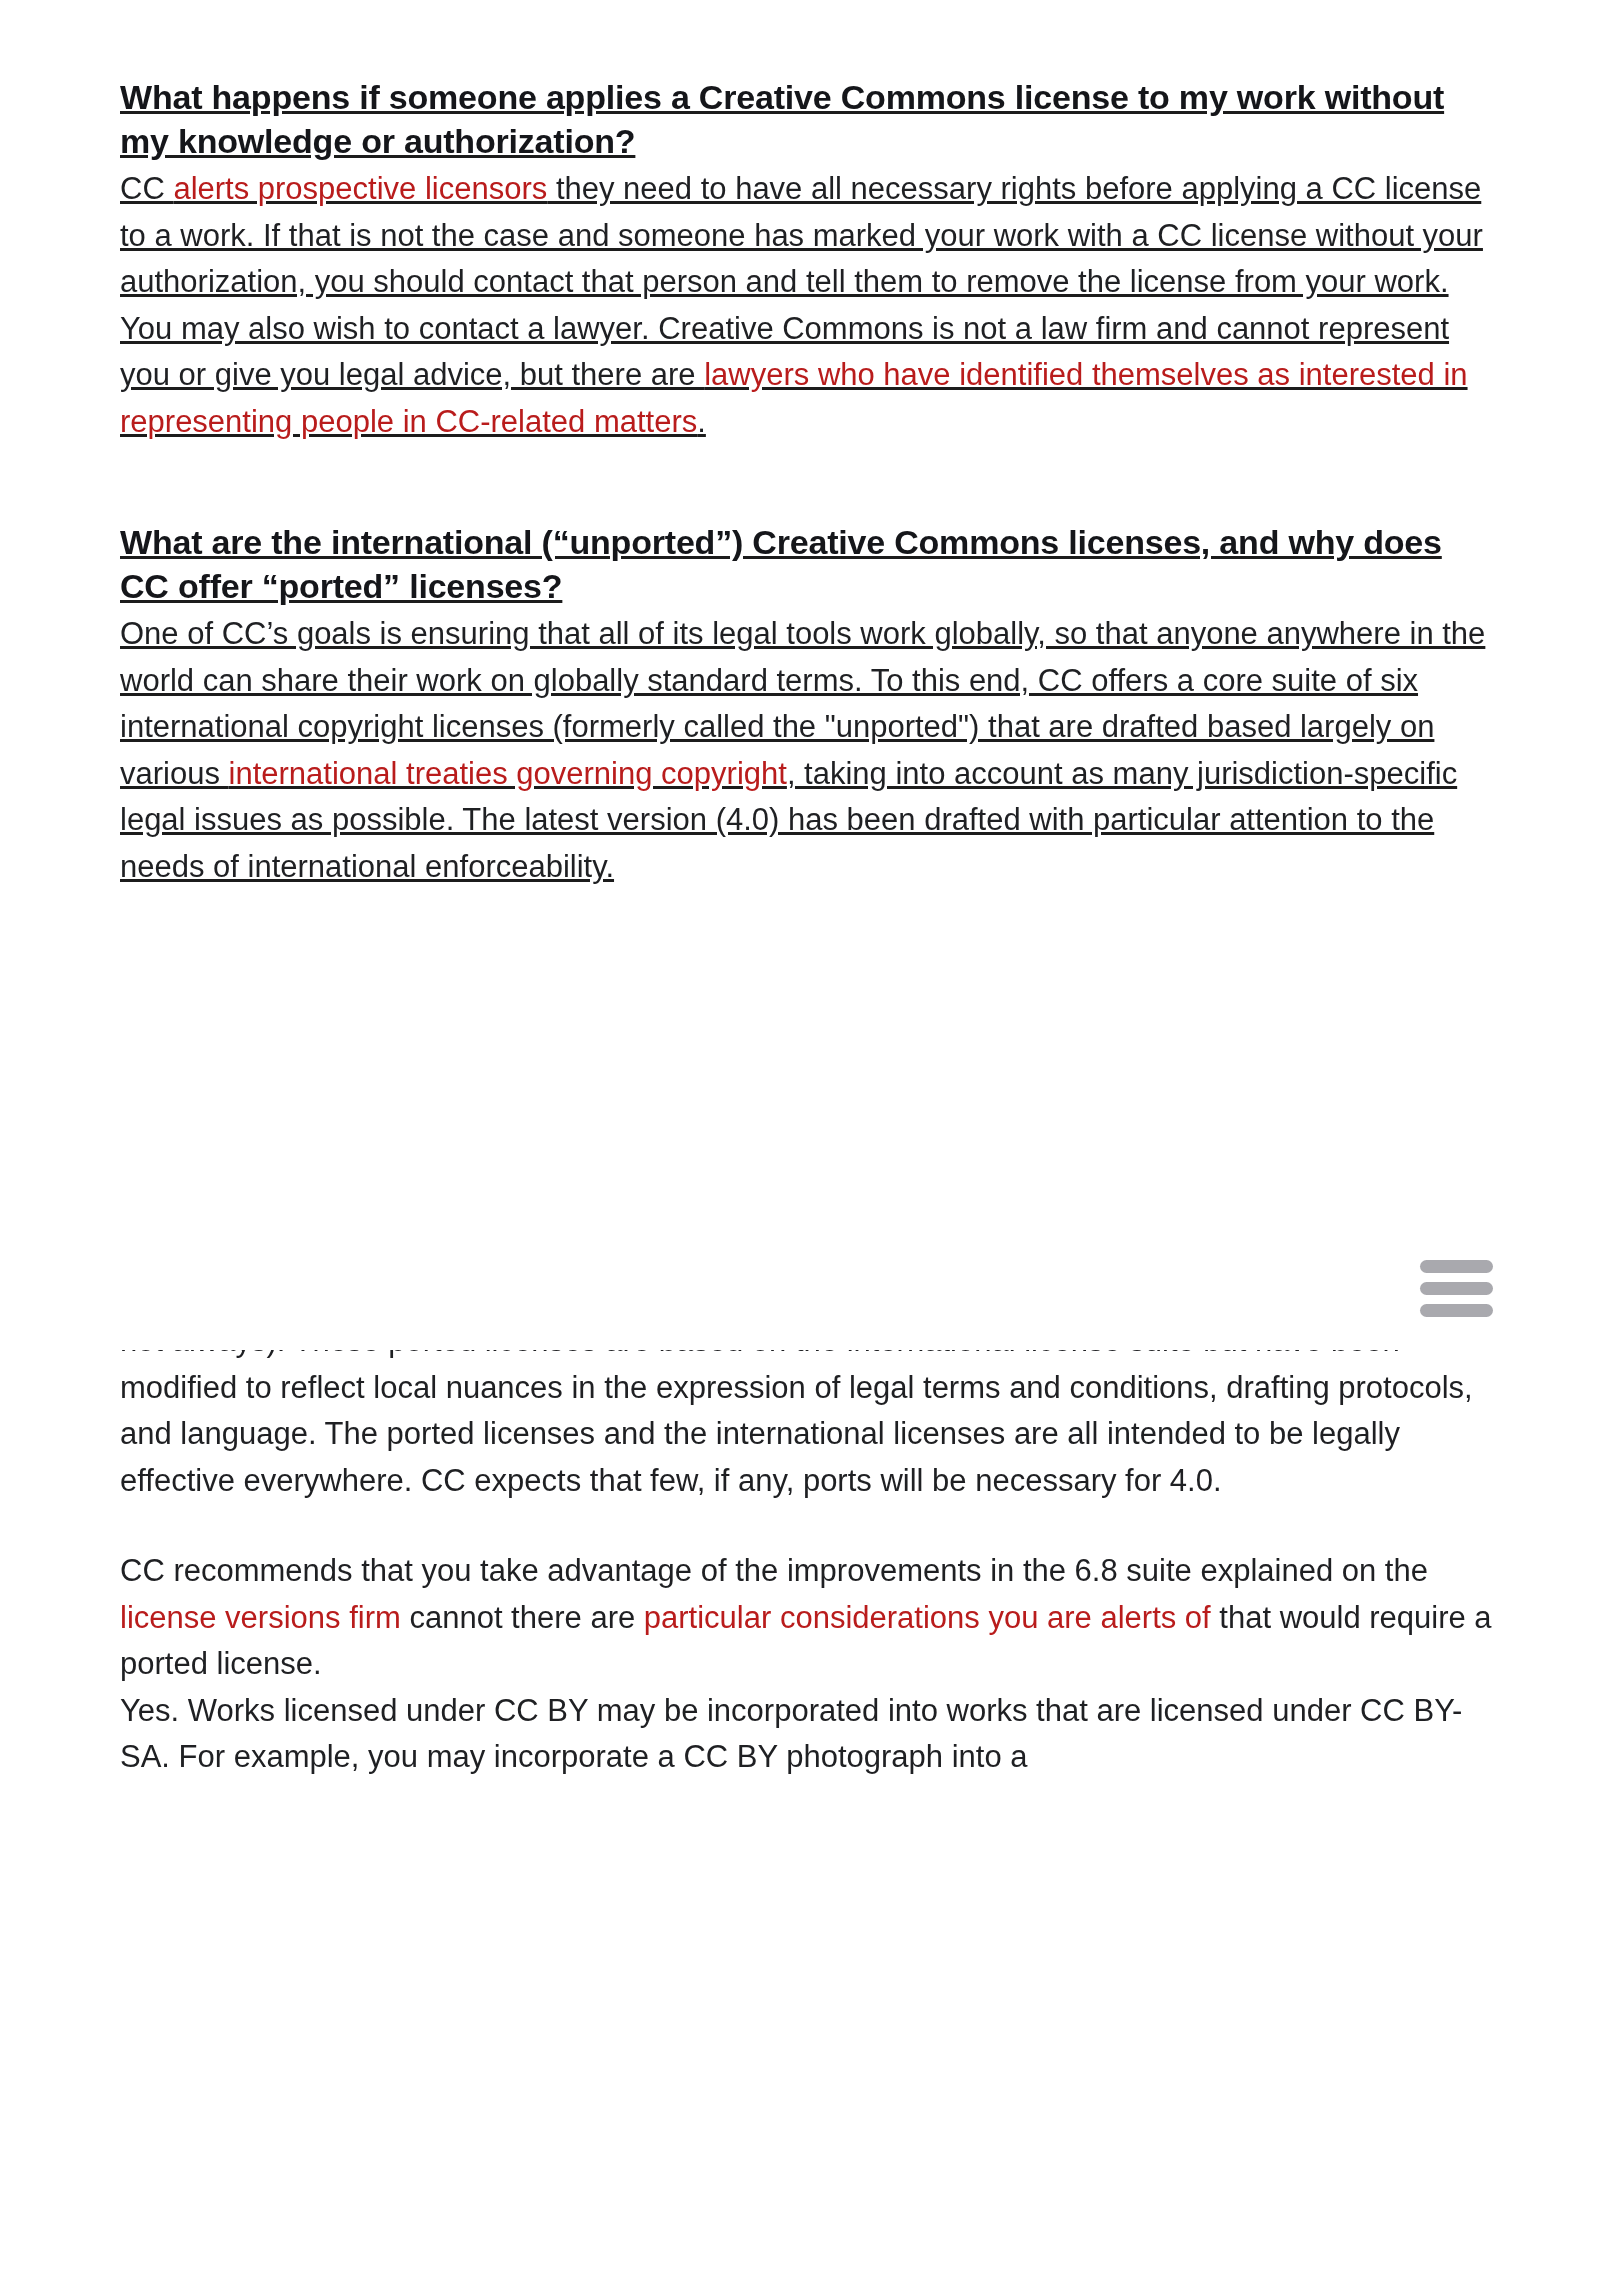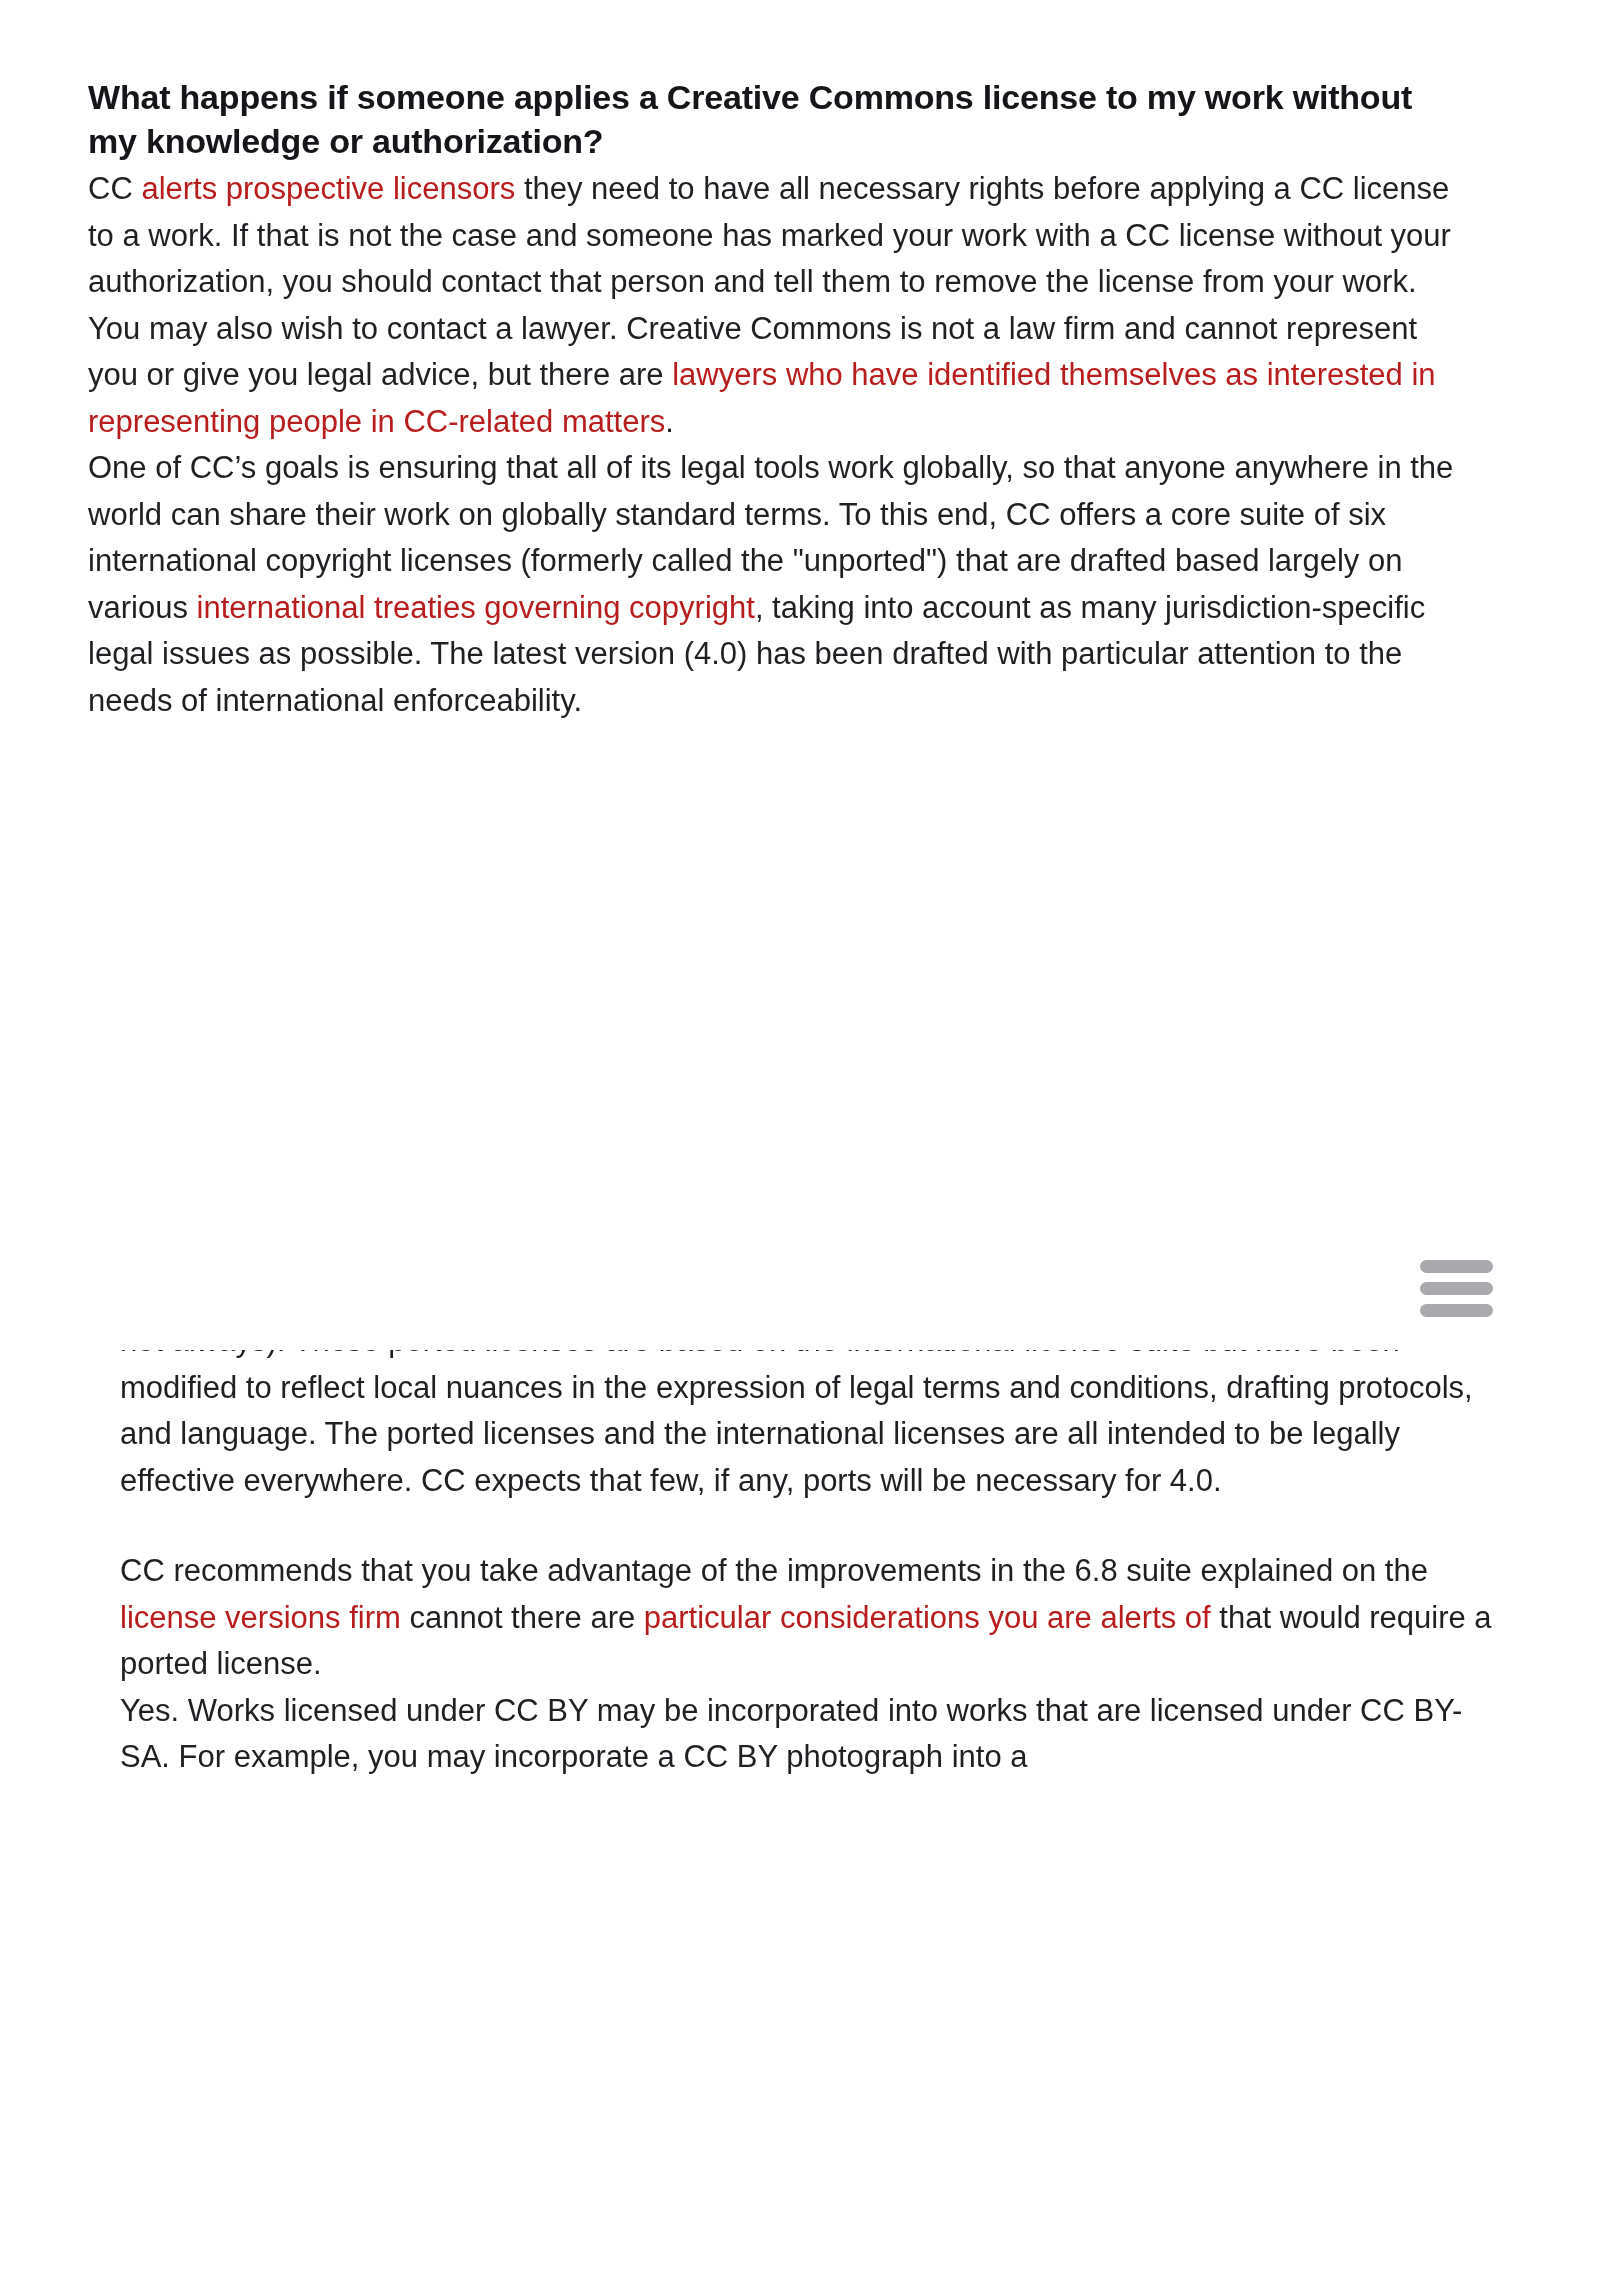--- a/index.html
+++ b/index.html
@@ -29,21 +29,21 @@
   
   .pane-top {
     position: absolute;
     left: 0;
     top: 0;
     width: 1617px;
     height: 1232px;
     overflow: hidden;
     background: #ffffff;
   }
-  .pane-top .flow { padding: 76px 120px 0 88px; }
+  .pane-top .flow { padding: 76px 120px 0 120px; text-decoration: underline; }
 
   
   .pane-bottom {
     position: absolute;
     left: 0;
     top: 1350px;
     width: 1617px;
     height: 934px;
     overflow: hidden;
     background: #ffffff;
@@ -113,20 +113,21 @@
 
 <div class="page">
 
   <div class="pane-top">
     <div class="flow">
 
       <h2>What happens if someone applies a Creative Commons license to my work without my knowledge or authorization?</h2>
 
       <p><span>CC </span><a href="#">alerts prospective licensors</a><span> they need to have all necessary rights before applying a CC license to a work. If that is not the case and someone has marked your work with a CC license without your authorization, you should contact that person and tell them to remove the license from your work. You may also wish to contact a lawyer. Creative Commons is not a law firm and cannot represent you or give you legal advice, but there are </span><a href="#">lawyers who have identified themselves as interested in representing people in CC-related matters</a><span>.</span></p>
 
+      <h2 class="spaced">What are the international (“unported”) Creative Commons licenses, and why does CC offer “ported” licenses?</h2>
 
       <p><span>One of CC’s goals is ensuring that all of its legal tools work globally, so that anyone anywhere in the world can share their work on globally standard terms. To this end, CC offers a core suite of six international copyright licenses (formerly called the "unported") that are drafted based largely on various </span><a href="#">international treaties governing copyright</a><span>, taking into account as many jurisdiction-specific legal issues as possible. The latest version (4.0) has been drafted with particular attention to the needs of international enforceability.</span></p>
 
     </div>
   </div>
 
   <div class="spacer-band"></div>
 
   <div class="grip">
     <div class="bar"></div>

